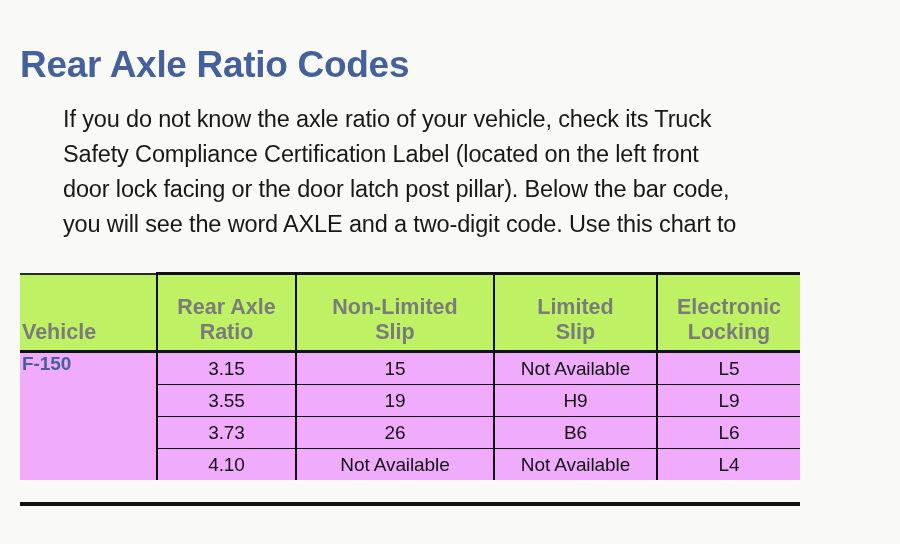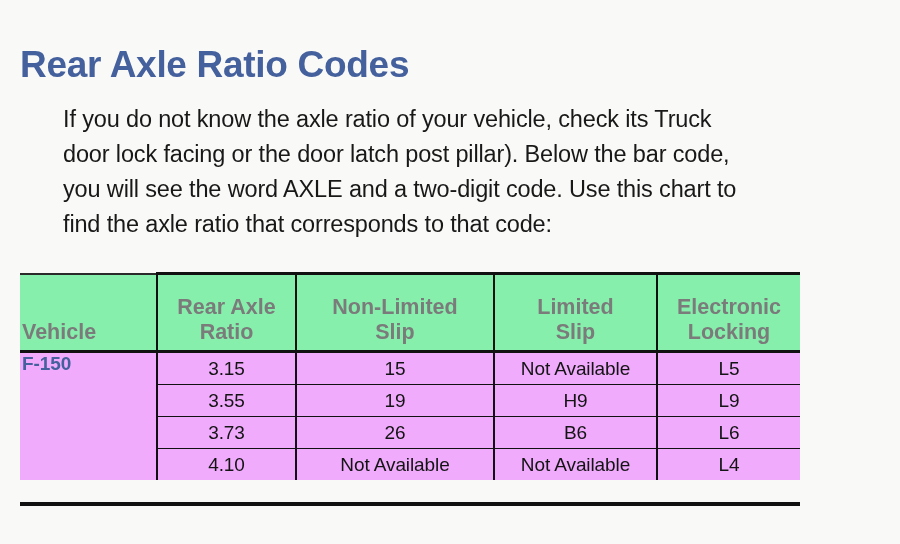--- a/index.html
+++ b/index.html
@@ -75,21 +75,21 @@
     font-weight: bold;
     font-size: 21.5px;
     line-height: 25px;
     text-align: center;
     vertical-align: bottom;
     padding: 4px 4px 5px 4px;
     height: 66px;
     border-top: 3px solid #111;
     border-bottom: 3px solid #111;
     border-left: 2px solid #111;
-    background: #86efac;
+    background: #bef264;
   }
   thead th.th-vehicle {
     text-align: left;
     padding-left: 2px;
     border-left: none;
     border-top: 2px solid #2a2a2a;
   }
 
   
   tbody td {
@@ -132,23 +132,23 @@
 </style>
 </head>
 <body>
 
 <div class="page">
 
   <h1 class="page-title">Rear Axle Ratio Codes</h1>
 
   <p class="intro">
     <span>If you do not know the axle ratio of your vehicle, check its Truck</span>
+    <span>Safety Compliance Certification Label (located on the left front</span>
     <span>door lock facing or the door latch post pillar). Below the bar code,</span>
     <span>you will see the word AXLE and a two-digit code. Use this chart to</span>
-    <span>find the axle ratio that corresponds to that code:</span>
   </p>
 
   <div class="axle-table-wrap">
     <table class="axle-table">
       <colgroup>
         <col class="c-vehicle">
           <col class="c-ratio">
           <col class="c-nonlim">
           <col class="c-lim">
           <col class="c-elec">

